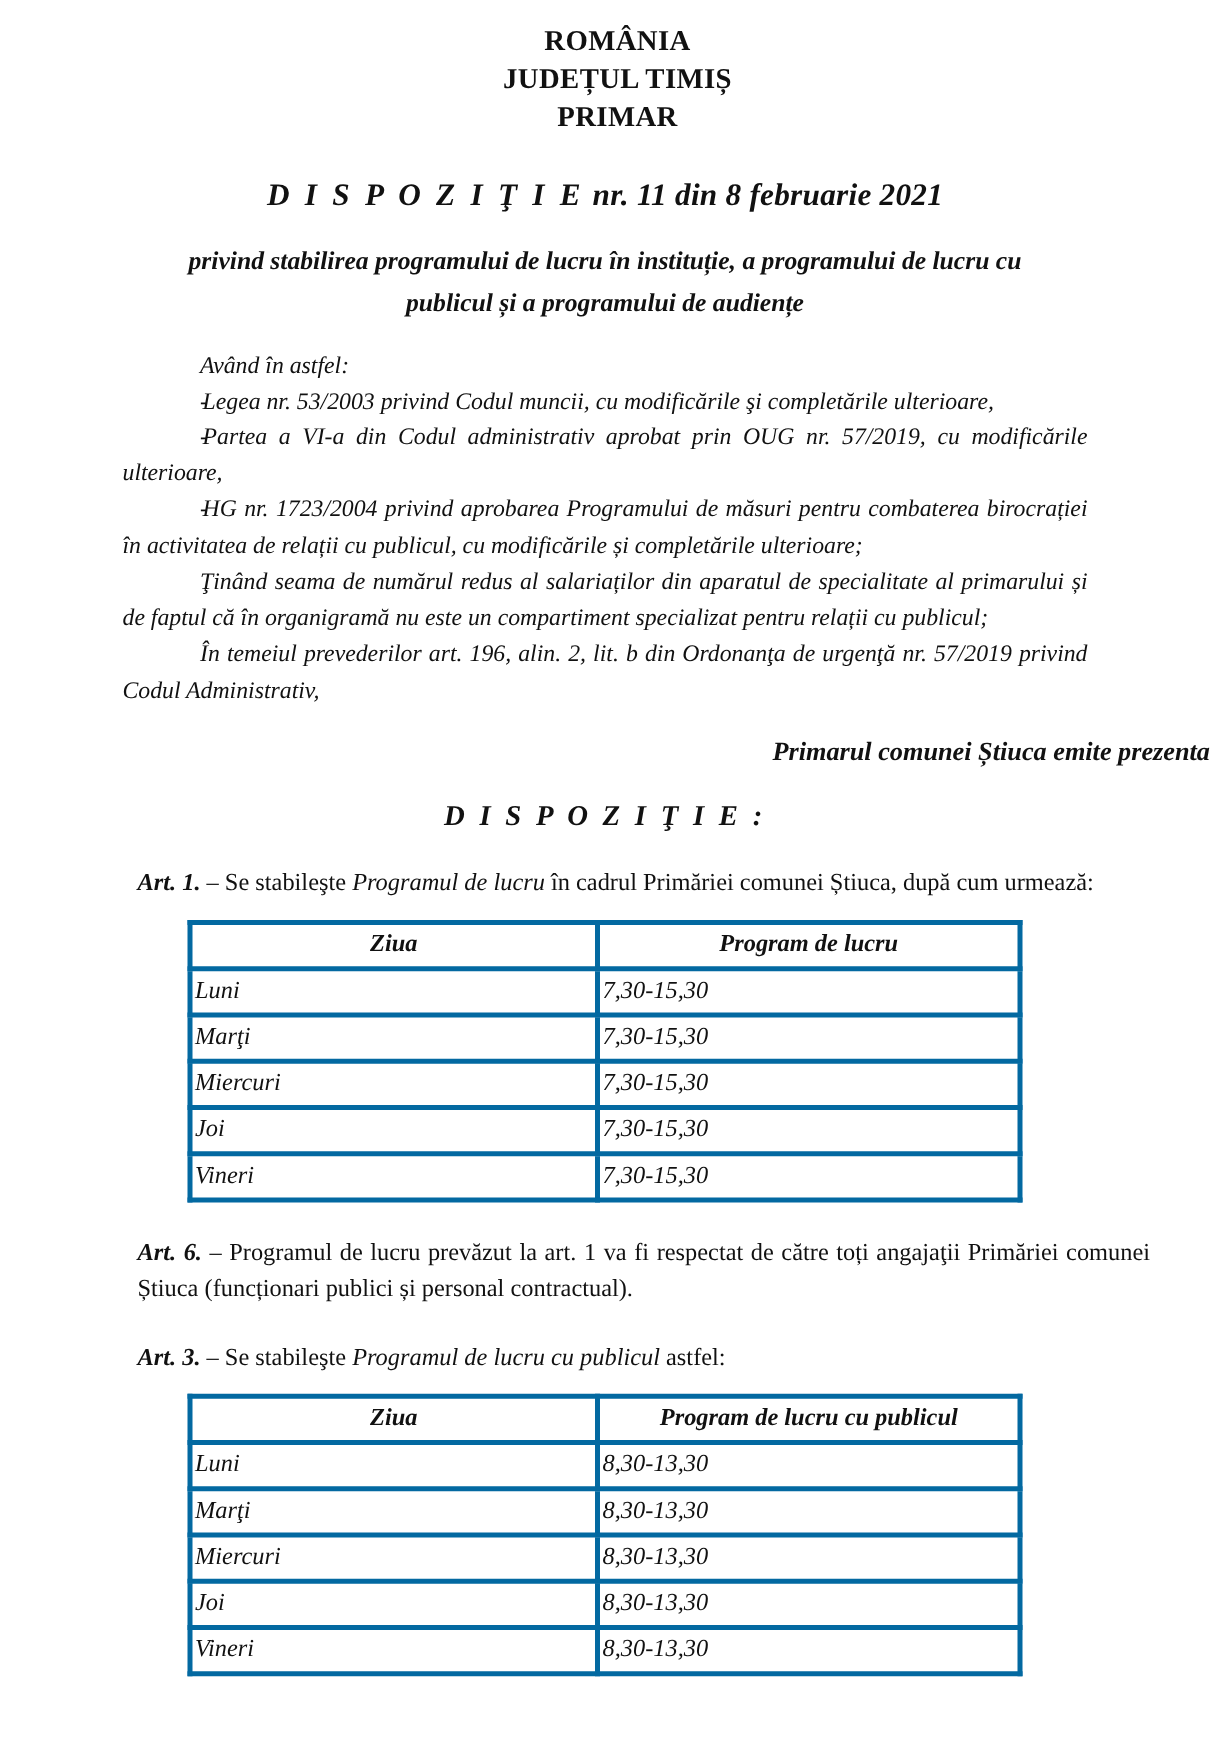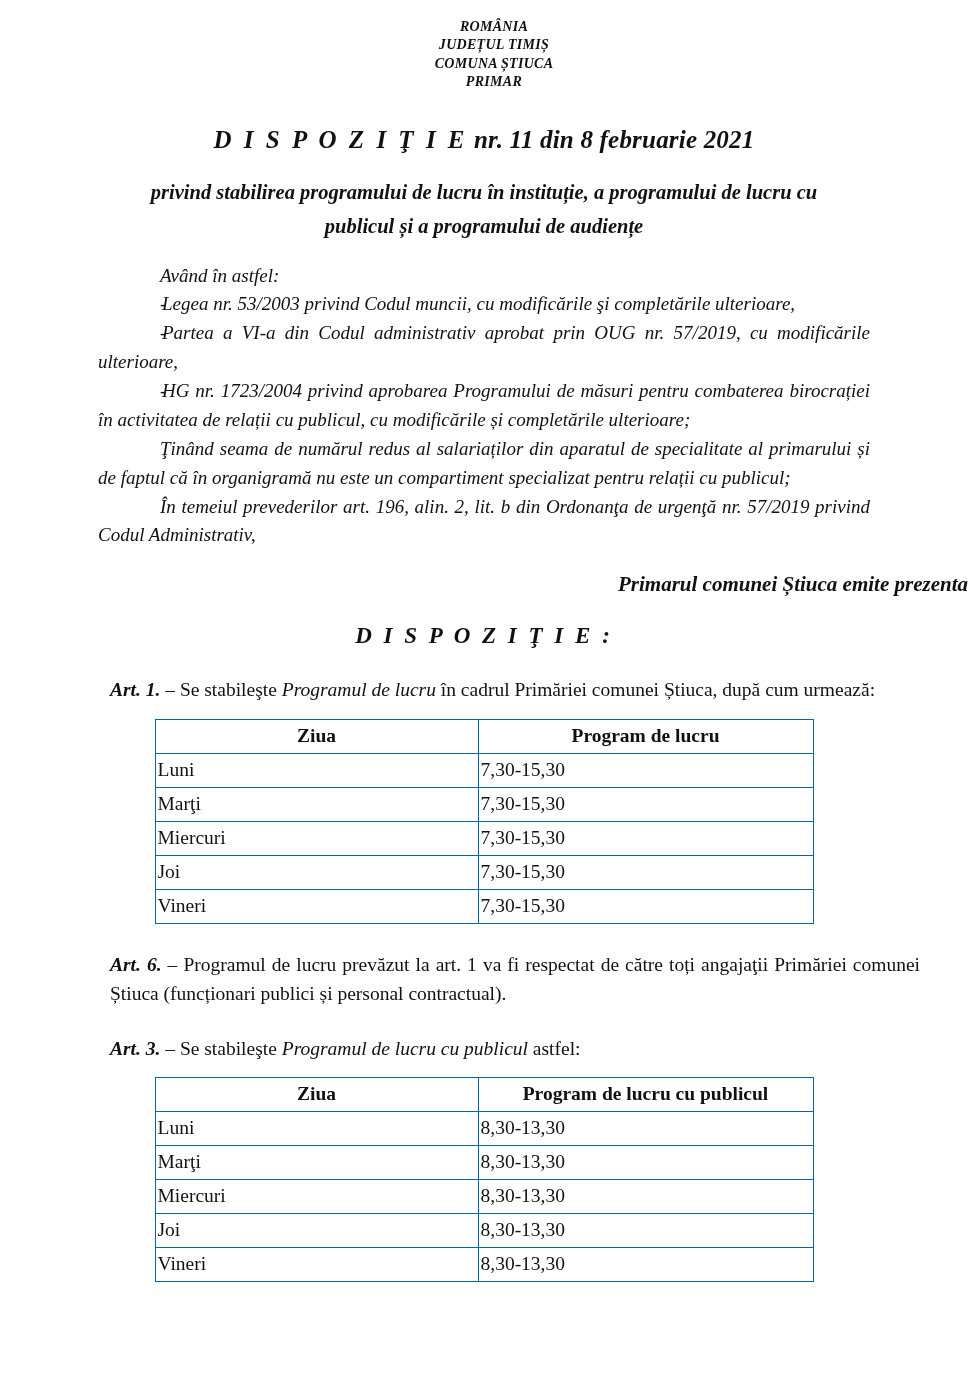--- a/index.html
+++ b/index.html
@@ -22,22 +22,21 @@
     padding: 0;
     box-sizing: border-box;
   }
   .header-block {
     text-align: center;
     margin-top: 18px;
     line-height: 1.32;
   }
   .header-line {
     font-weight: bold;
-    font-style: italic;
-    font-size: 14px;
+    font-size: 23px;
     letter-spacing: 0.3px;
     margin-left: 20px;
   }
   .title-main {
     text-align: center;
     font-weight: bold;
     font-style: italic;
     font-size: 25px;
     margin-top: 34px;
     letter-spacing: 0.2px;
@@ -109,44 +108,44 @@
   .art-para {
     text-indent: 92px;
   }
   table.schedule {
     border-collapse: collapse;
     margin: 14px auto 0 auto;
     width: 648px;
     table-layout: fixed;
   }
   table.schedule td, table.schedule th {
-    border: 1px solid #0369a1;
+    border: 4px solid #0369a1;
     font-size: 19.5px;
     padding: 4px 2px 5px 2px;
     height: 24px;
+    font-style: italic;
   }
   table.schedule th {
     font-weight: bold;
     font-size: 19.5px;
   }
   table.schedule .col-day { width: 318px; }
   table.schedule .col-prog { width: 330px; }
   .tbl2 {
     width: 648px;
   }
 </style>
 </head>
 <body>
 
 <div class="page">
 
   <div class="header-block">
     <div class="header-line">ROMÂNIA</div>
     <div class="header-line">JUDEȚUL TIMIȘ</div>
-    <div class="header-line">COMUNA ȘTIUCA</div>
     <div class="header-line">PRIMAR</div>
   </div>
 
   <div class="title-main">
     <span class="spaced">D I S P O Z I Ţ I E</span>
     <span>nr.  11  din  8  februarie 2021</span>
   </div>
 
   <div class="subtitle">
     <span>privind stabilirea programului de lucru în instituție, a programului de lucru cu</span><br>

